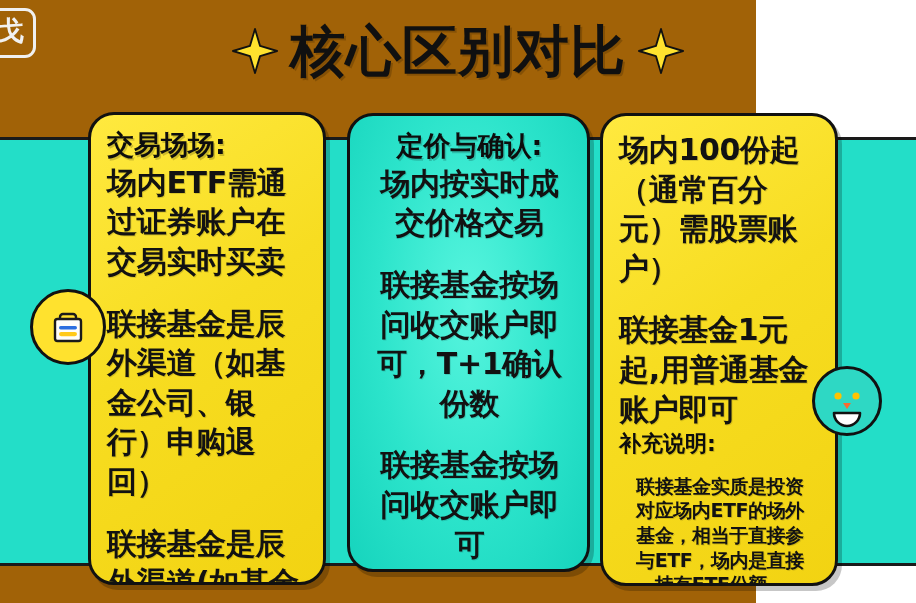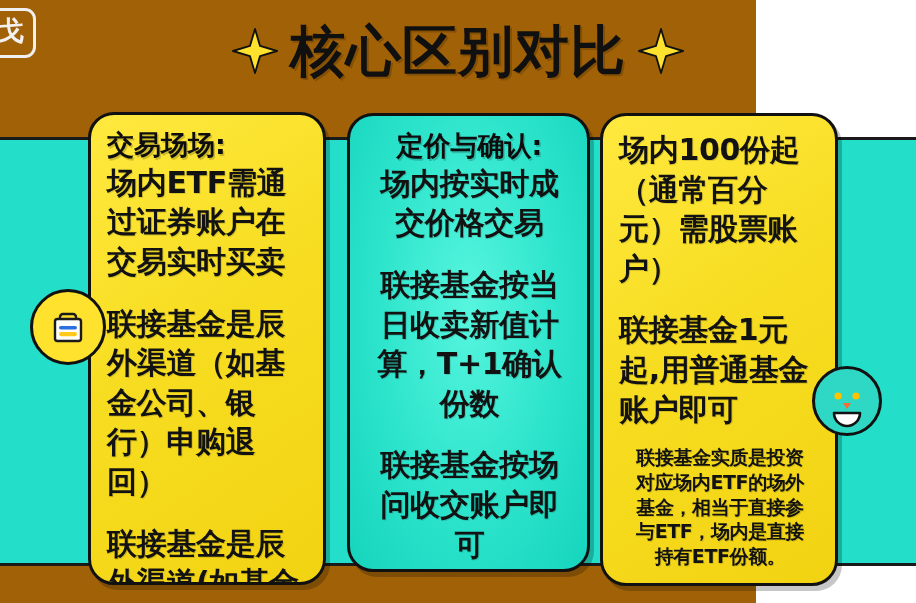--- a/index.html
+++ b/index.html
@@ -194,27 +194,28 @@
   <div id="card1" class="card card-yellow">
     <div class="card-heading">交易场场:</div>
     <div class="card-para">场内ETF需通过证券账户在交易实时买卖</div>
     <div class="card-para">联接基金是辰外渠道（如基金公司、银行）申购退回）</div>
     <div class="card-para tight">联接基金是辰外渠道(如基金公司、银行）申购退回)</div>
   </div>
 
   <div id="card2" class="card card-teal">
     <div class="card-heading">定价与确认:</div>
     <div class="card-para">场内按实时成交价格交易</div>
-    <div class="card-para">联接基金按当日收卖新值计算，T+1确认份数</div>
+    <div class="card-para">联接基金按场问收交账户即可，T+1确认份数</div>
     <div class="card-para tight">联接基金按场问收交账户即可</div>
   </div>
 
   <div id="card3" class="card card-yellow">
     <div class="card-para">场内100份起（通常百分元）需股票账户）</div>
     <div class="card-para tight">联接基金1元起,用普通基金账户即可</div>
+    <div class="card-sub-heading">补充说明:</div>
     <div class="card-para note">联接基金实质是投资对应场内ETF的场外基金，相当于直接参与ETF，场内是直接持有ETF份额。</div>
   </div>
 
   <div class="badge-left">
     <svg width="44" height="44" viewBox="0 0 44 44">
       <path d="M17 9 h10 a3 3 0 0 1 3 3 v3 h-16 v-3 a3 3 0 0 1 3 -3 z" fill="#ffe22e" stroke="#1a1a1a" stroke-width="2.4" stroke-linejoin="round"></path>
       <rect x="9" y="14" width="26" height="22" rx="2.5" fill="#fdfdfa" stroke="#1a1a1a" stroke-width="2.4"></rect>
       <rect x="13" y="21" width="18" height="3.4" rx="1.7" fill="#2b6fe0"></rect>
       <rect x="13" y="27" width="18" height="4.2" rx="2.1" fill="#ffc919"></rect>
     </svg>

